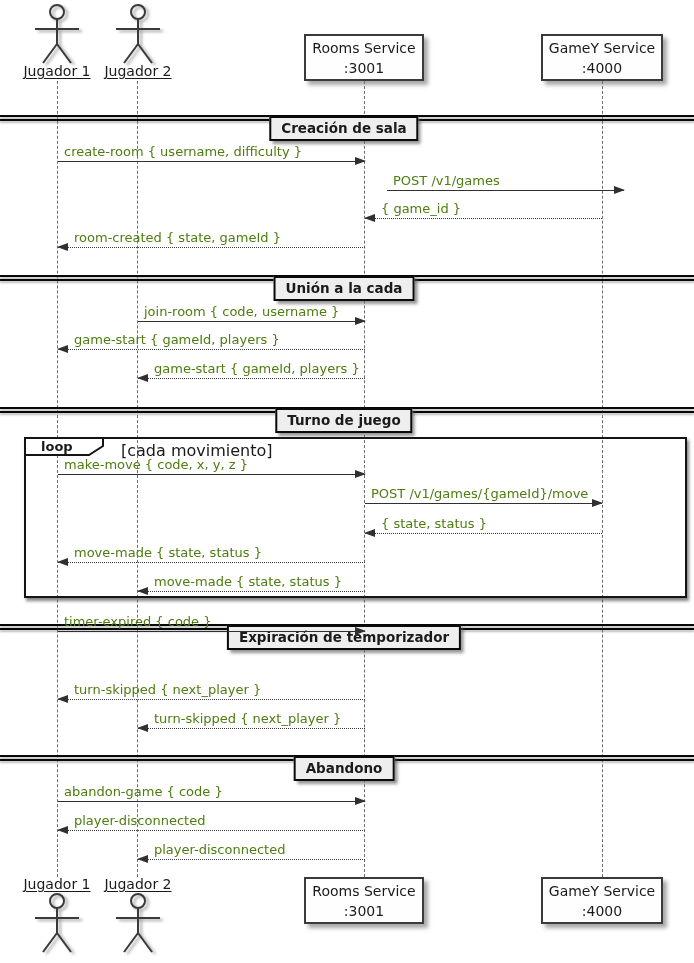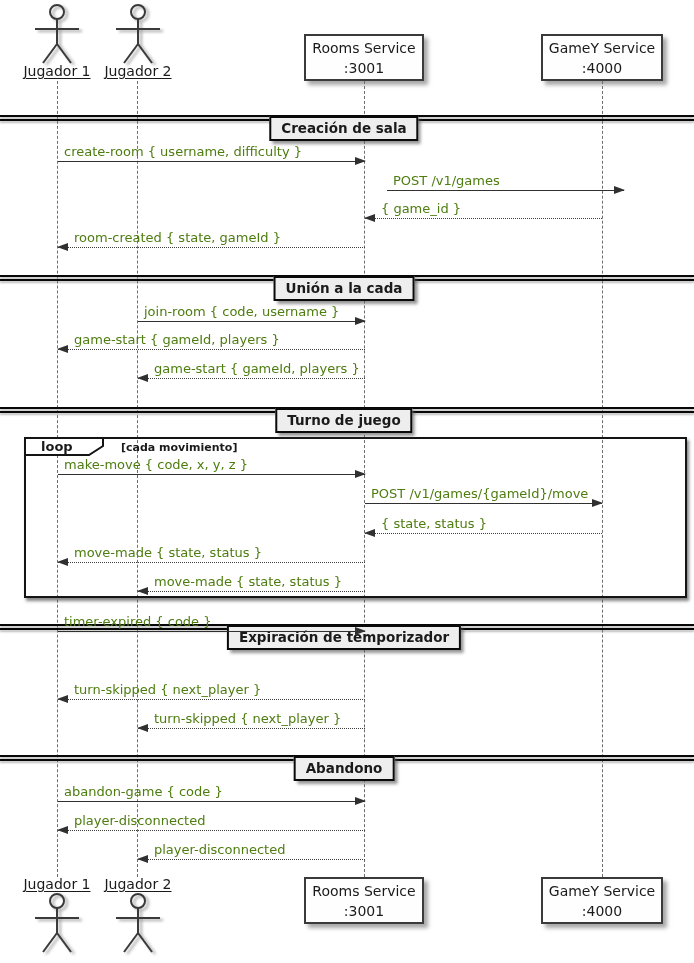--- a/index.html
+++ b/index.html
@@ -42,21 +42,21 @@
   .msg.ltr .mline::after  { content:""; position:absolute; right:-1px; top:-5px;
        border-style:solid; border-width:4.5px 0 4.5px 11px; border-color:transparent transparent transparent #303030; }
   .msg.rtl .mline::before { content:""; position:absolute; left:-1px; top:-5px;
        border-style:solid; border-width:4.5px 11px 4.5px 0; border-color:transparent #303030 transparent transparent; }
 
   
   .loop-frame { position:absolute; left:10px; top:437px; width:663px; height:161px;
                 border:2px solid #141414; z-index:2; box-shadow:2px 3px 3px rgba(80,80,80,.7);margin-left:14px; }
   .loop-tab { position:absolute; left:-2px; top:-2px; width:80px; height:19px; }
   .loop-kw  { position:absolute; left:15px; top:0px; font-weight:bold; font-size:13px; }
-  .loop-cond{ position:absolute; left:95px; top:2px; font-weight:bold; font-size:11px; white-space:nowrap; }
+  .loop-cond{ position:absolute; left:95px; top:2px; font-weight:normal; font-size:16px; white-space:nowrap; }
 </style>
 </head>
 <body>
 
 <div class="diagram">
 
   <div class="lifeline" style="left:57px"></div>
   <div class="lifeline" style="left:137px"></div>
   <div class="lifeline" style="left:364px"></div>
   <div class="lifeline" style="left:602px"></div>

